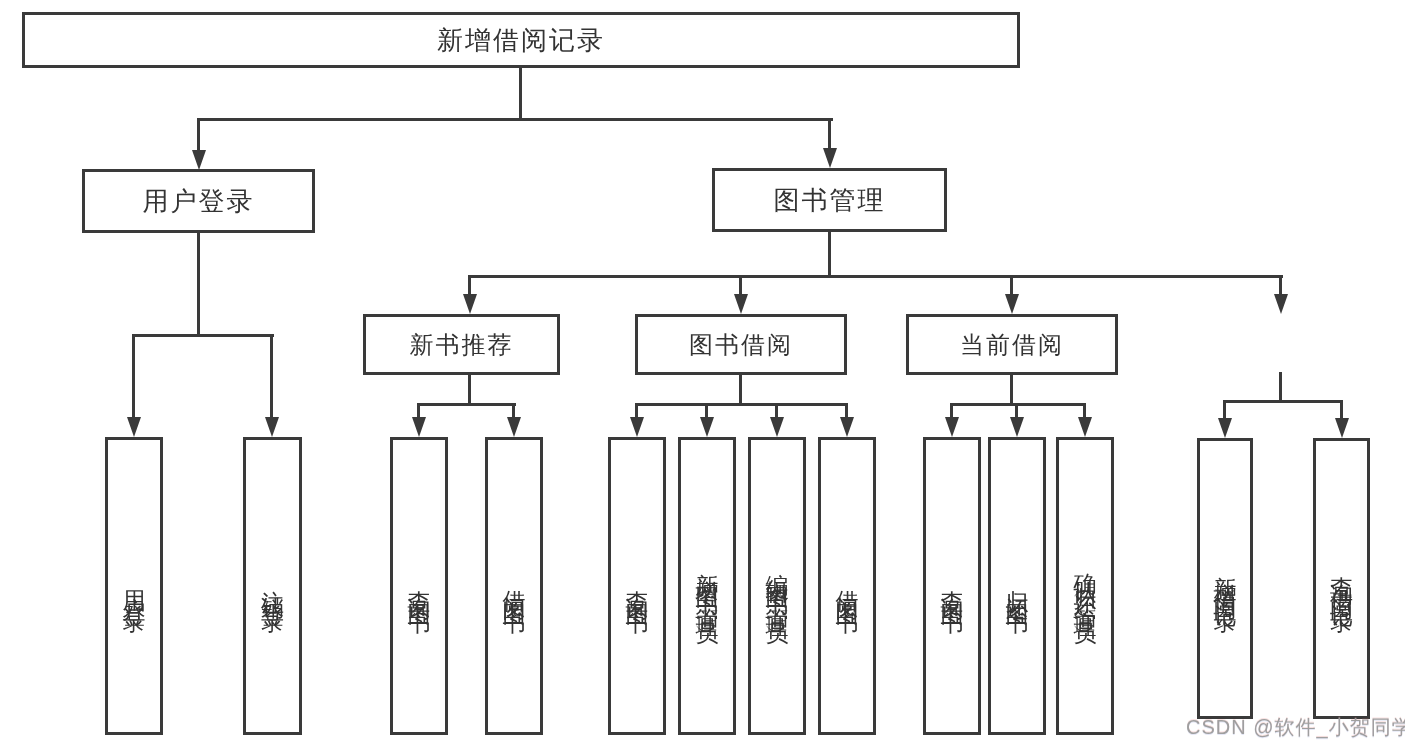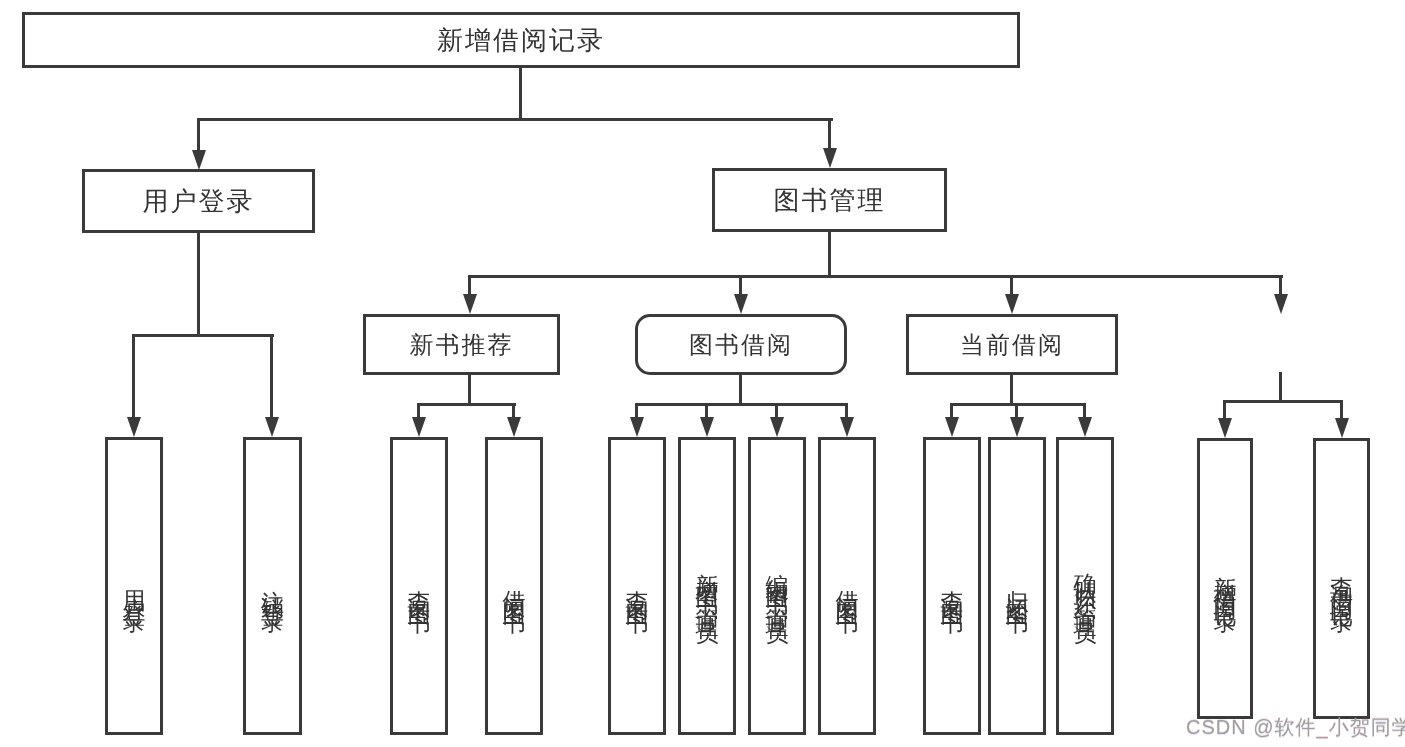--- a/index.html
+++ b/index.html
@@ -121,21 +121,21 @@
   <div class="box h big" style="left:82px;top:169px;width:233px;height:64px;">
     <span>用户登录</span>
   </div>
   <div class="box h big" style="left:712px;top:168px;width:235px;height:64px;text-align:right;">
     <span>图书管理</span>
   </div>
 
   <div class="box h" style="left:363px;top:314px;width:197px;height:61px;">
     <span>新书推荐</span>
   </div>
-  <div class="box h" style="left:635px;top:314px;width:212px;height:61px;border-radius:15px;">
+  <div class="box h" style="left:635px;top:314px;width:212px;height:61px;">
     <span>图书借阅</span>
   </div>
   <div class="box h" style="left:906px;top:314px;width:212px;height:61px;">
     <span>当前借阅</span>
   </div>
 
   <div class="box v" style="left:105px;top:437px;width:58px;height:298px;">
     <span>用户登录</span>
   </div>
   <div class="box v" style="left:243px;top:437px;width:59px;height:298px;">

